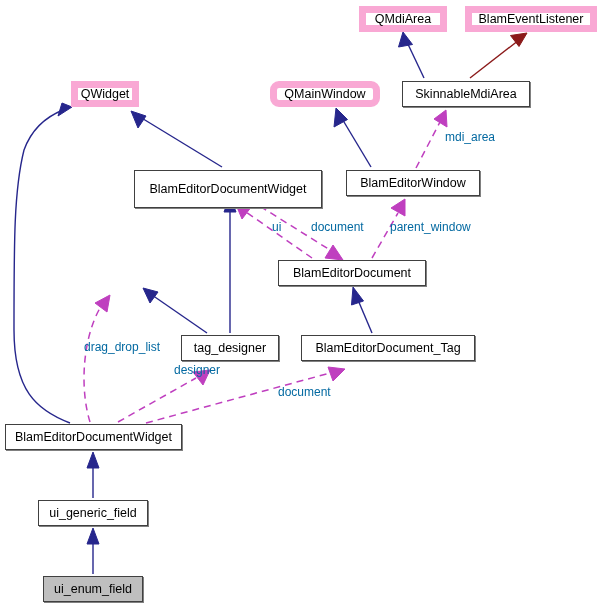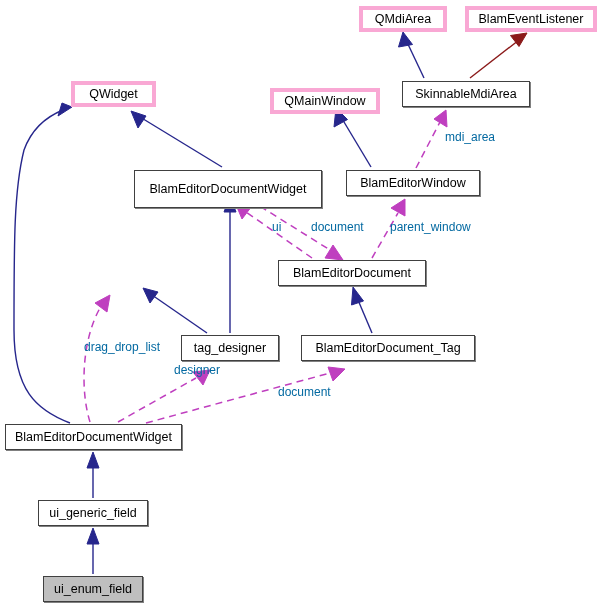--- a/index.html
+++ b/index.html
@@ -36,21 +36,21 @@
     align-items: center;
     justify-content: center;
     background: #ffffff;
     font-size: 12.5px;
     line-height: 1;
     color: #000000;
     white-space: nowrap;
     letter-spacing: 0px;
   }
   .node.ext {
-    border: 4px solid #f9a8d4;
+    border: 7px solid #f9a8d4;
   }
   .node.own {
     border: 1px solid #404040;
     box-shadow: 1px 1px 0 0 #808080;
   }
   .node.current {
     border: 1px solid #404040;
     background: #bfbfbf;
     box-shadow: 1px 1px 0 0 #808080;
   }
@@ -161,25 +161,25 @@
   </svg>
 
   <div class="node ext" style="left:359px; top:6px; width:88px; height:26px;">
     <span class="node-label">QMdiArea</span>
   </div>
 
   <div class="node ext" style="left:465px; top:6px; width:132px; height:26px;">
     <span class="node-label">BlamEventListener</span>
   </div>
 
-  <div class="node ext" style="left:71px; top:81px; width:85px; height:26px;">
+  <div class="node ext" style="left:71px; top:81px; width:68px; height:26px;">
     <span class="node-label">QWidget</span>
   </div>
 
-  <div class="node ext" style="left:270px; top:88px; width:110px; height:26px;">
+  <div class="node ext" style="left:270px; top:81px; width:110px; height:26px;border-radius:9px;">
     <span class="node-label">QMainWindow</span>
   </div>
 
   <div class="node own" style="left:402px; top:81px; width:128px; height:26px;">
     <span class="node-label">SkinnableMdiArea</span>
   </div>
 
   <div class="node own" style="left:134px; top:170px; width:188px; height:38px;">
     <span class="node-label">BlamEditorDocumentWidget</span>
   </div>

